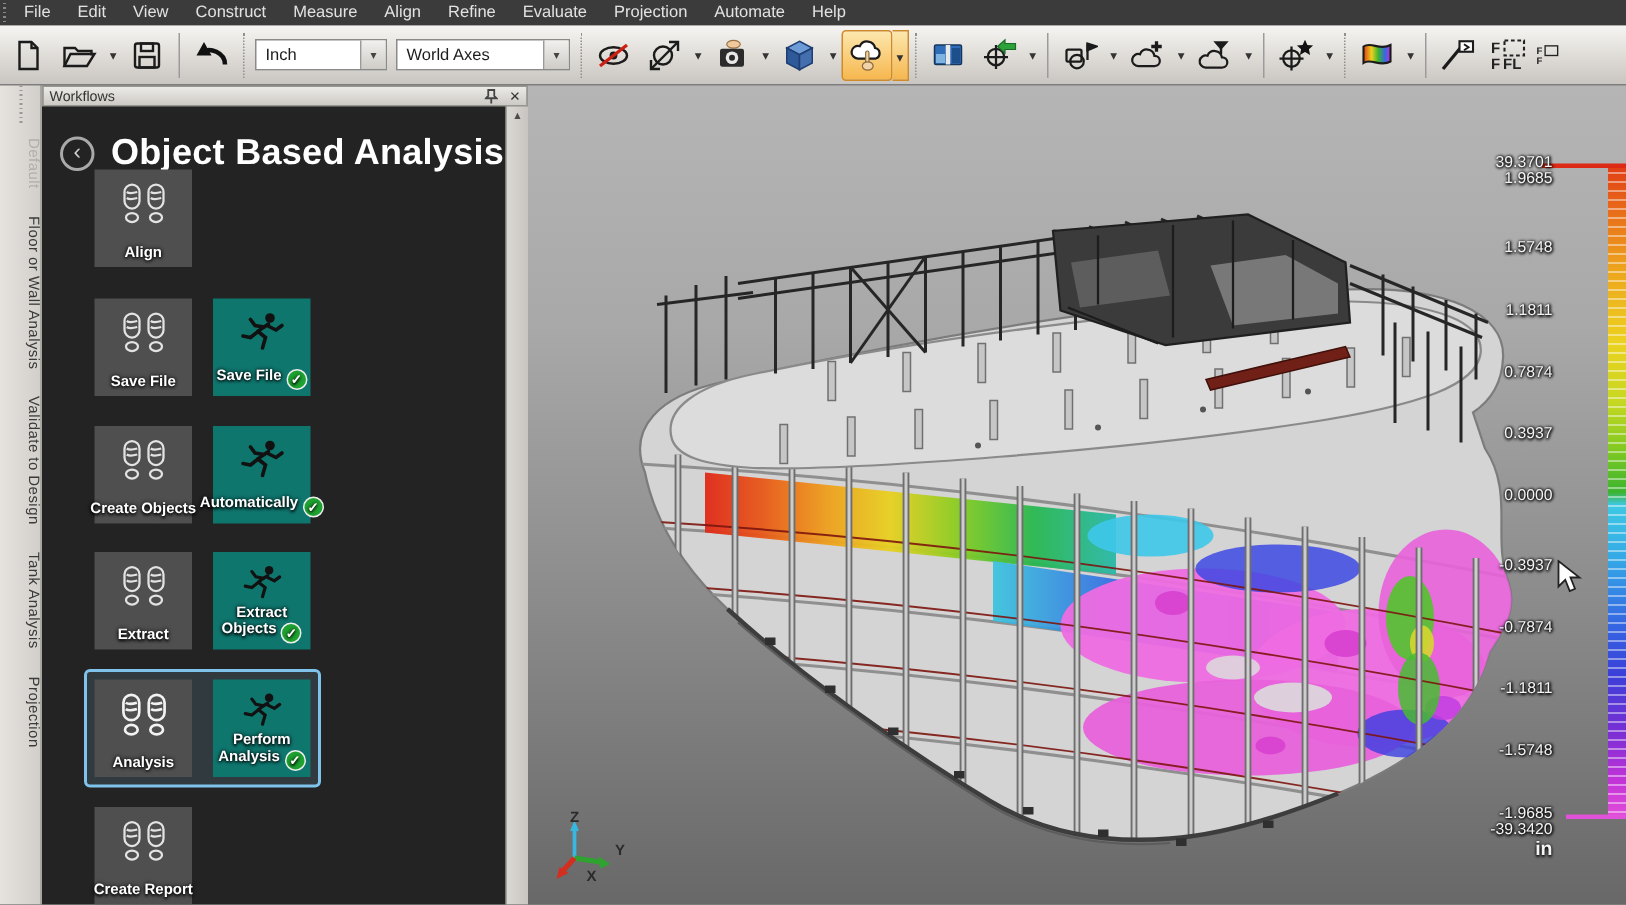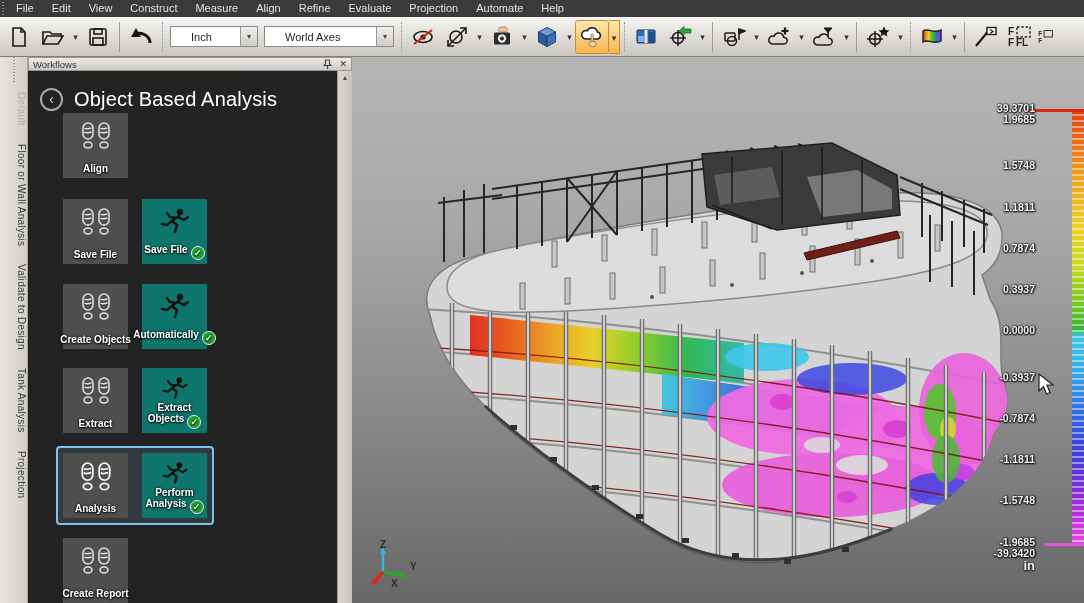--- a/index.html
+++ b/index.html
@@ -19,21 +19,21 @@
              display:flex; align-items:center; padding:0 2px; }
   .tb-btn { width:34px; height:34px; display:flex; align-items:center; justify-content:center;
             border-radius:3px; flex:none; }
   .tb-btn.active { background:linear-gradient(#fce7ae,#f6b74e); border:1px solid #d08a2a; }
   .tb-arrow { font-size:9px; color:#333; width:11px; text-align:center; flex:none; align-self:center; }
   .tb-arrow.active { background:linear-gradient(#fce7ae,#f6b74e); border:1px solid #d08a2a; border-left:none; height:34px; line-height:34px; }
   .tb-sep { width:1px; height:30px; border-left:1px dotted #909090; margin:0 4px; flex:none; }
   .tb-sep.solid { border-left:1px solid #9b9b9b; }
   .combo { height:21px; background:#fff; border:1px solid #8a8a8a; display:flex; align-items:center;
            font-size:11px; color:#1d1d1d; margin:0 3px; flex:none; }
-  .combo .combo-text { flex:1; padding-left:20px; }
+  .combo .combo-text { flex:1; padding-left:6px; }
   .combo .arrow-box { width:17px; height:100%; background:linear-gradient(#f1f0ee,#cfccc7);
                       border-left:1px solid #9a9a9a; display:flex; align-items:center; justify-content:center; font-size:8px; color:#444; }
   .icon-svg { display:block; }
 
   
   .tabstrip { position:absolute; left:0; top:57px; width:28px; height:546px;
               background:linear-gradient(90deg,#e6e3df,#d2cfca); border-right:1px solid #a8a5a0; }
   .strip-grip { height:26px; width:100%;
                 background-image:repeating-linear-gradient(180deg,#999 0 1px,transparent 1px 3px);
                 background-size:2px 100%; background-repeat:no-repeat; background-position:13px 0; }
@@ -51,21 +51,21 @@
   .close-glyph { font-size:9px; color:#333; }
   .panel-body { position:absolute; left:0; top:14px; width:309px; height:532px; background:#232323; overflow:hidden; }
   .panel-scroll { position:absolute; right:0; top:14px; width:15px; height:532px;
                   background:linear-gradient(90deg,#dbd8d4,#c8c5c0); border-left:1px solid #a5a29d;
                   text-align:center; }
   .scroll-up { font-size:7px; color:#4c4c4c; display:block; padding-top:3px; }
 
   .wf-header { position:absolute; left:12px; top:17px; display:flex; align-items:center; gap:11px; }
   .back-circle { width:23px; height:23px; border:2px solid #a9a9a9; border-radius:50%; color:#cfcfcf;
                  display:flex; align-items:center; justify-content:center; font-size:15px; padding-bottom:2px; }
-  .wf-title { color:#fff; font-size:20px; font-weight:normal; letter-spacing:0.2px; }
+  .wf-title { color:#fff; font-size:24px; font-weight:bold; letter-spacing:0.2px; }
 
   .selection-box { position:absolute; left:28px; top:375px; width:158px; height:79px;
                    border:2px solid #7fc3ec; border-radius:4px; background:rgba(127,195,236,0.14); }
   .tile { position:absolute; width:65px; height:65px; display:flex; flex-direction:column;
           align-items:center; justify-content:flex-end; padding-bottom:4px; }
   .tile.step { background:#4f4f4f; left:35px; }
   .tile.action { background:#0f766e; left:114px; }
   .ticon { position:absolute; top:6px; left:50%; transform:translateX(-50%); }
   .tile-label { font-size:10px; font-weight:bold; color:#fff; text-shadow:0 1px 2px #000,0 0 3px #000;
                 text-align:center; line-height:11px; white-space:nowrap; }
@@ -80,21 +80,21 @@
   .model-svg { position:absolute; left:0; top:0; }
 
   .colorbar { position:absolute; left:720px; top:53px; width:12px; height:436px;
     background:linear-gradient(180deg,#e03c14 0%,#e86c1a 7%,#eda51e 16%,#ecd120 27%,#c8d822 36%,#7cc822 44%,#3cb430 50%,
       #3ec8e4 52%,#35aae6 60%,#3468e2 70%,#3b3fd8 78%,#7c2ed4 87%,#c133d8 94%,#e44fd8 100%); }
   .colorbar::after { content:""; position:absolute; inset:0;
     background:repeating-linear-gradient(180deg,rgba(255,255,255,0.0) 0 4.4px,rgba(255,255,255,0.45) 4.4px 6px); }
   .cap-line { position:absolute; height:3px; }
   .cap-top { left:676px; top:52px; width:56px; background:#dc2a16; }
   .cap-bottom { left:692px; top:486px; width:40px; background:#e052da; }
-  .scale-label { position:absolute; right:49px; font-size:10.5px; font-weight:bold; color:#f4f4f4;
+  .scale-label { position:absolute; right:49px; font-size:10.5px; font-weight:normal; color:#f4f4f4;
                  text-shadow:0 0 2px #000, 0 1px 2px #000, 1px 0 2px #000; white-space:nowrap; }
   .scale-unit { position:absolute; right:49px; font-size:13px; font-weight:bold; color:#f4f4f4;
                 text-shadow:0 0 2px #000,0 1px 2px #000; }
   .axis-triad { position:absolute; left:14px; top:483px; }
   .cursor { position:absolute; left:686px; top:316px; }
 </style>
 </head>
 <body>
 
 <div class="menubar">
@@ -138,21 +138,21 @@
     <svg class="icon-svg" width="26" height="24" viewBox="0 0 26 24" fill="none">
         <path d="M22,18 C22,10 12,6 6,10" stroke="#111" stroke-width="3"></path>
         <polygon points="8,3 3,12 13,12" fill="#111"></polygon>
       </svg>
   </div>
   <div class="tb-sep"></div>
   <div class="combo" style="width:88px">
     <span class="combo-text">Inch</span>
     <span class="arrow-box">▾</span>
   </div>
-  <div class="combo" style="width:130px">
+  <div class="combo" style="width:116px">
     <span class="combo-text">World Axes</span>
     <span class="arrow-box">▾</span>
   </div>
   <div class="tb-sep"></div>
   <div class="tb-btn">
     <svg class="icon-svg" width="26" height="24" viewBox="0 0 26 24" fill="none">
         <ellipse cx="13" cy="12" rx="9" ry="5.5" stroke="#1b1b1b" stroke-width="1.6"></ellipse>
         <circle cx="13" cy="12" r="2.6" fill="#1b1b1b"></circle>
         <line x1="4" y1="19" x2="22" y2="5" stroke="#cc1f14" stroke-width="2.2"></line>
       </svg>

